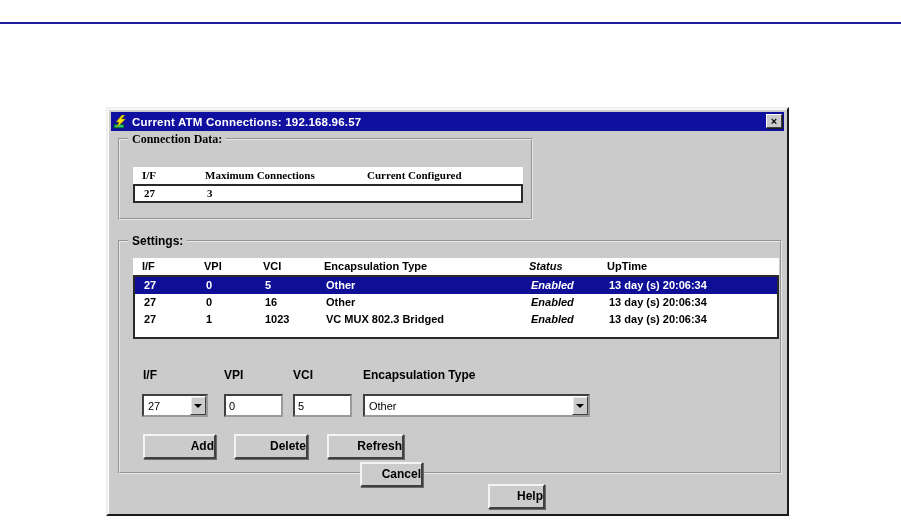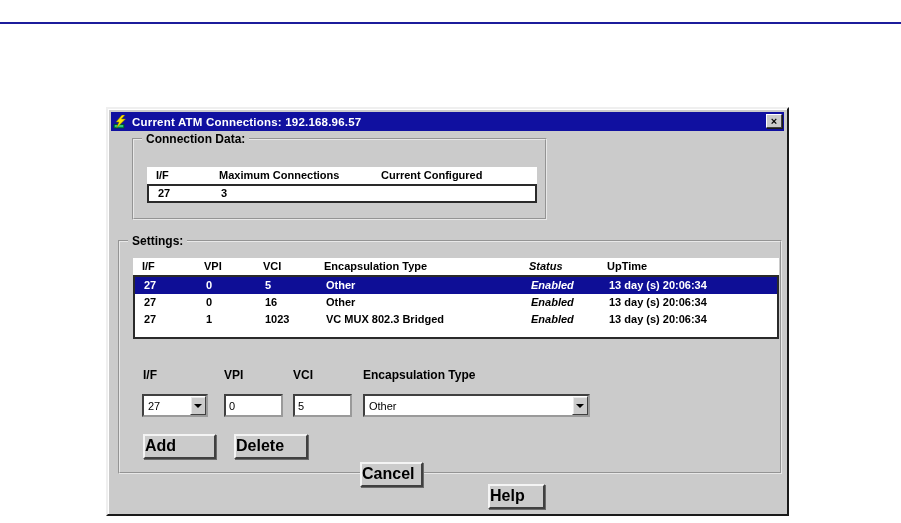--- a/index.html
+++ b/index.html
@@ -30,21 +30,21 @@
     cursor:default;
   }
 
   .groupbox {
     position:absolute; border:2px groove #e8e8e8; background:#cbcbcb;
   }
   .groupbox > .g-label {
     position:absolute; top:-8px; left:8px; background:#cbcbcb; padding:0 4px;
     font-size:12px; font-weight:bold; color:#000; white-space:nowrap;
   }
-  .g-conn { left:24px; top:29px; width:415px; height:82px; }
+  .g-conn { left:10px; top:29px; width:415px; height:82px;font-family:Liberation Serif, serif; }
   .g-set  { left:10px; top:131px; width:664px; height:234px; }
 
   .t-head { position:absolute; background:#ffffff; height:17px; }
   .t-row { display:flex; height:17px; line-height:17px; font-size:11px; font-weight:bold; color:#000; white-space:nowrap; }
   .t-row > div { padding-left:9px; overflow:hidden; }
 
   
   .conn-head { left:13px; top:27px; width:390px; }
   .conn-body {
     position:absolute; left:13px; top:44px; width:390px; height:19px;
@@ -81,22 +81,22 @@
     border:1px solid; border-color:#ffffff #404040 #404040 #ffffff;
     box-shadow: inset 1px 1px 0 #e8e8e8;
     display:flex; align-items:center; justify-content:center; cursor:default;
   }
   .tri-down { width:0; height:0; border-left:4px solid transparent; border-right:4px solid transparent; border-top:4px solid #000; }
 
   .btn95 {
     position:absolute; height:25px; background:#cbcbcb;
     border:2px solid; border-color:#f4f4f4 #404040 #404040 #f4f4f4;
     box-shadow: 1px 1px 0 #6a6a6a;
-    font-family:"Liberation Sans", sans-serif; font-size:16px; font-weight:bold; color:#000;
-    text-align:left; line-height:20px; cursor:default;
+    font-family:"Liberation Sans", sans-serif; font-size:12px; font-weight:bold; color:#000;
+    text-align:right; line-height:20px; cursor:default;
   }
 </style>
 </head>
 <body>
 
 <div class="screen">
   <div class="top-rule"></div>
 
   <div class="dialog">
 
@@ -187,18 +187,19 @@
       </div>
       <div class="sunken combo" style="left:243px; top:152px; width:227px;">
         <div class="c-val">Other</div>
         <div class="c-arrow-btn">
             <div class="tri-down"></div>
           </div>
       </div>
 
       <div class="btn95" style="left:23px; top:192px; width:73px;">Add</div>
       <div class="btn95" style="left:114px; top:192px; width:74px;">Delete</div>
+      <div class="btn95" style="left:207px; top:192px; width:77px;">Refresh</div>
     </div>
 
     <div class="btn95" style="left:252px; top:353px; width:63px;">Cancel</div>
     <div class="btn95" style="left:344px; top:375px; width:57px;margin-left:36px;">Help</div>
   </div>
 </div>
 
 </body></html>

